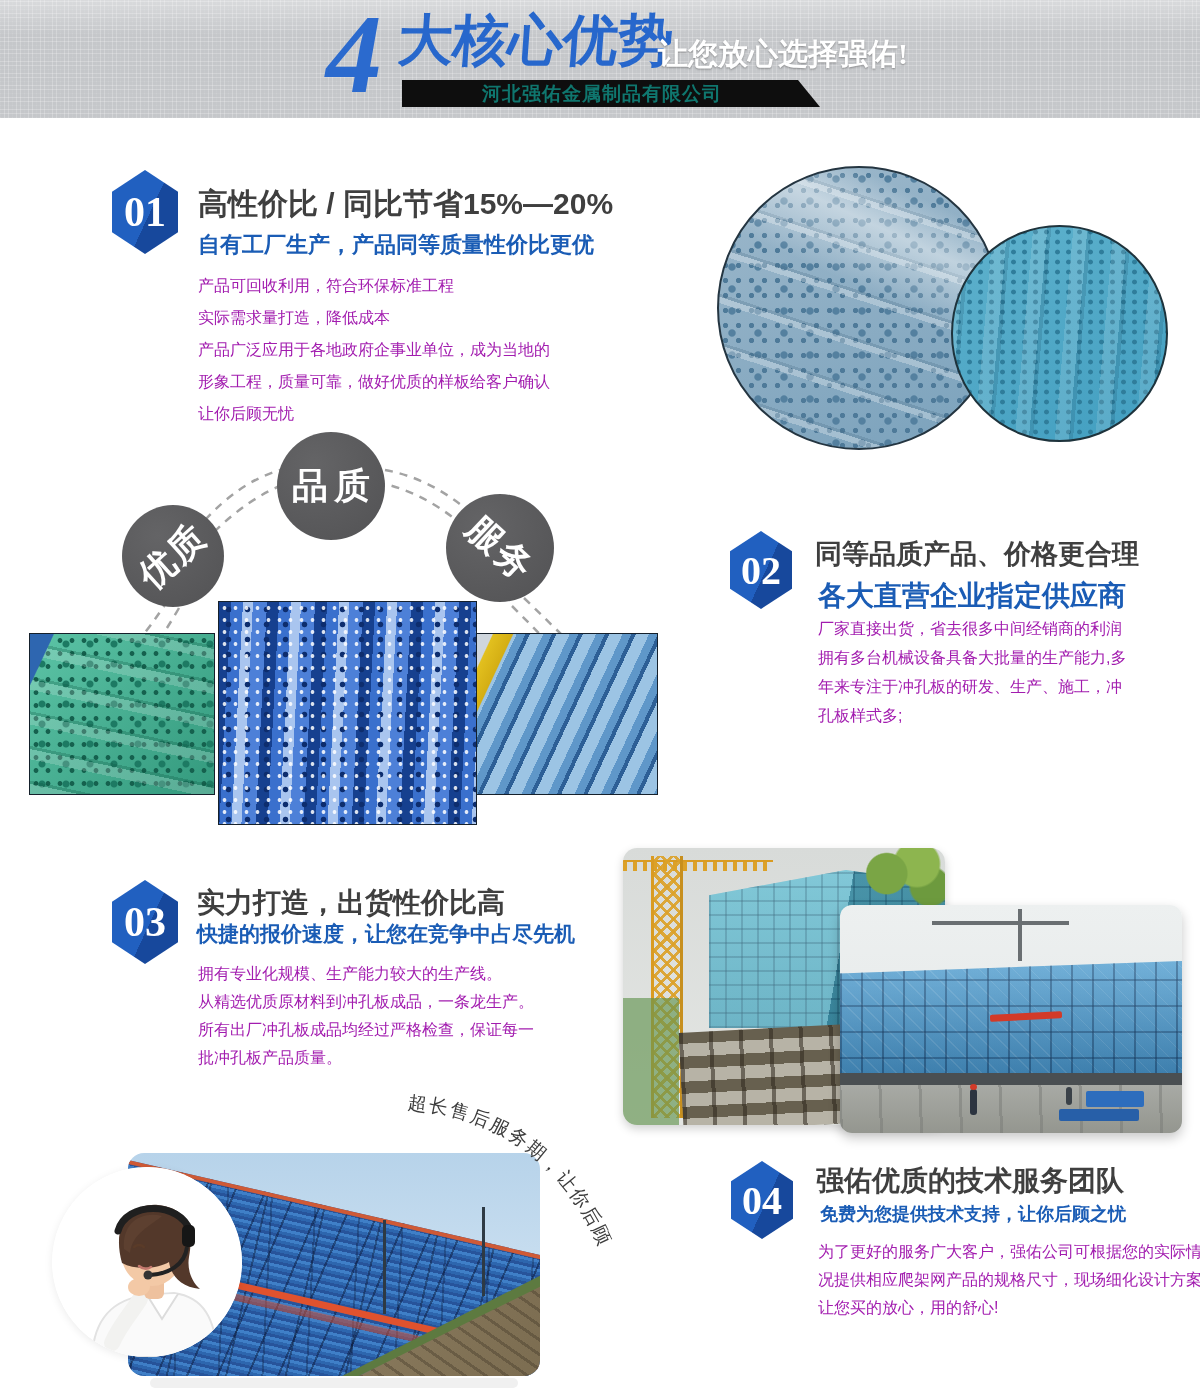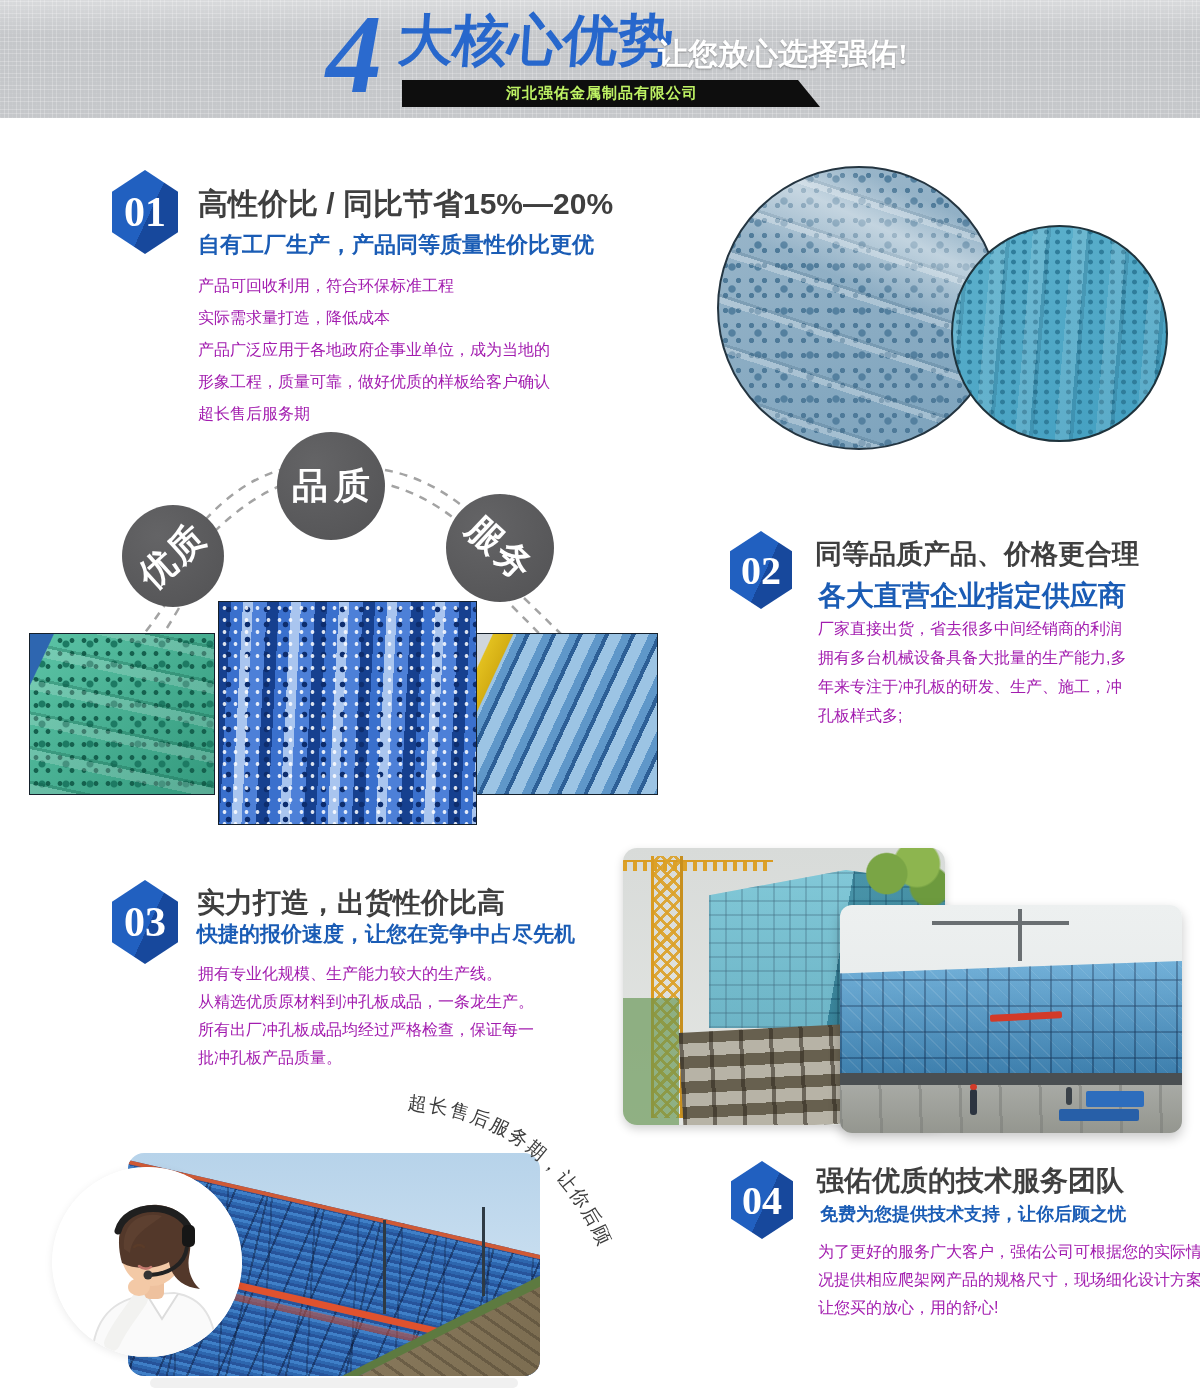--- a/index.html
+++ b/index.html
@@ -17,21 +17,21 @@
       repeating-linear-gradient(90deg,rgba(110,115,122,.14) 0 1px,transparent 1px 12px);}
   .big-number{left:326px;top:2px;font-family:"Liberation Serif",serif;font-weight:bold;
     font-style:italic;font-size:112px;line-height:104px;color:#2b6ace;}
   .header-title{left:398px;top:10px;font-family:"Liberation Serif",serif;font-weight:bold;
     font-size:55px;line-height:62px;color:#2767cc;transform:skewX(-4deg);}
   .header-sub{left:658px;top:34px;font-family:"Liberation Serif",serif;font-weight:bold;
     font-size:30px;color:#ffffff;text-shadow:0 1px 2px rgba(60,60,60,.45);}
   .company-strip{left:402px;top:80px;width:418px;height:27px;background:#0e0e0e;
     clip-path:polygon(0 0,calc(100% - 22px) 0,100% 100%,0 100%);
     display:flex;align-items:center;justify-content:center;}
-  .company-strip span{color:#bef264;font-size:15px;font-weight:bold;letter-spacing:1px;padding-right:18px;}
+  .company-strip span{color:#0f766e;font-size:19px;font-weight:bold;letter-spacing:1px;padding-right:18px;}
 
   
   .hex{background:linear-gradient(115deg,#2160c0 55%,#17489c 55%);
     clip-path:polygon(50% 0,100% 26%,100% 74%,50% 100%,0 74%,0 26%);
     display:flex;align-items:center;justify-content:center;}
   .hex span{font-family:"Liberation Serif",serif;font-weight:bold;color:#fff;}
   .hex1{left:112px;top:170px;width:66px;height:84px;} .hex1 span{font-size:42px;}
   .hex2{left:730px;top:531px;width:62px;height:78px;} .hex2 span{font-size:40px;}
   .hex3{left:112px;top:880px;width:66px;height:84px;} .hex3 span{font-size:42px;}
   .hex4{left:731px;top:1161px;width:62px;height:78px;} .hex4 span{font-size:40px;}
@@ -200,21 +200,21 @@
   <div class="abs hex hex1">
     <span>01</span>
   </div>
   <div class="abs sec-title t1">高性价比 / 同比节省15%—20%</div>
   <div class="abs sec-sub st1">自有工厂生产，产品同等质量性价比更优</div>
   <div class="abs sec-body b1">
     <div>产品可回收利用，符合环保标准工程</div>
     <div>实际需求量打造，降低成本</div>
     <div>产品广泛应用于各地政府企事业单位，成为当地的</div>
     <div>形象工程，质量可靠，做好优质的样板给客户确认</div>
-    <div>超长售后服务期</div>
+    <div>让你后顾无忧</div>
   </div>
 
   <div class="abs circleA"></div>
   <div class="abs circleB"></div>
 
   <svg class="abs connector-svg" width="520" height="250" viewBox="0 0 520 250">
     <g fill="none" stroke="#a3a3a3" stroke-width="2.5" stroke-dasharray="8 7">
       <path d="M125,102 Q160,64 200,52"></path>
       <path d="M134,114 Q170,79 207,65"></path>
       <path d="M305,52 Q350,60 391,95"></path>

